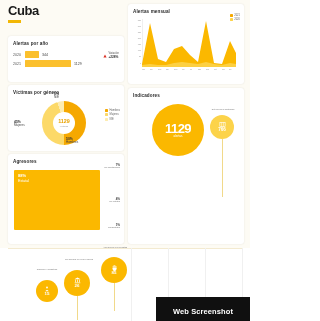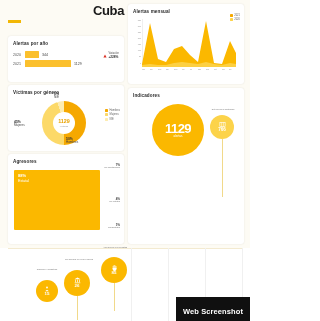--- a/index.html
+++ b/index.html
@@ -6,21 +6,21 @@
   body{width:250px;height:321px;overflow:hidden;
        font-family:"Liberation Sans",sans-serif;color:#3a3a3a;}
   .page{position:relative;width:250px;height:321px;background:#fdfbf4;}
 
   .panel{position:absolute;background:#ffffff;border-radius:3px;
          box-shadow:0 0 2px rgba(0,0,0,.10);}
   .panel-title{font-size:4.6px;font-weight:bold;color:#2b2b2b;
                letter-spacing:.1px;}
 
   
-  #header{position:absolute;left:8px;top:4px;width:116px;height:30px;text-align:right;}
+  #header{position:absolute;left:8px;top:4px;width:116px;height:30px;}
   .brand{font-size:13px;font-weight:bold;color:#1a1a1a;letter-spacing:-.4px;
          line-height:14px;}
   .brand-rule{width:13px;height:2.6px;background:#f2b705;margin-top:2px;}
 
   
   #yearly{left:8px;top:36px;width:116px;height:46px;}
   .yr-row{display:flex;align-items:center;height:9px;margin-left:5px;}
   .yr-lab{font-size:3.6px;color:#555;width:12px;}
   .yr-bar{height:7px;background:#fbc02d;border-radius:.5px;}
   .yr-val{font-size:3.6px;color:#444;margin-left:3px;}
@@ -85,21 +85,21 @@
   .tl-rule{position:absolute;left:8px;top:0;width:234px;height:.6px;background:#f3ead0;}
   .badge{position:absolute;border-radius:50%;background:#fbb800;
          display:flex;flex-direction:column;align-items:center;justify-content:center;}
   .b-num{font-size:4.4px;font-weight:bold;color:#fff;line-height:4.6px;}
   .b-cap{position:absolute;font-size:2.2px;color:#777;text-align:center;
          line-height:2.6px;}
   .b-stem{position:absolute;width:.6px;background:#f1d98a;}
 
   
   #watermark{position:absolute;right:0;bottom:0;background:#101010;
-             padding:3px 7px;}
+             padding:3px 17px;}
   #watermark span{font-size:7.5px;font-weight:bold;color:#ffffff;
                   letter-spacing:.1px;}
   .vline{position:absolute;top:248px;width:.6px;height:73px;background:#f0f0f0;}
 </style>
 </head>
 <body>
 
 <div class="page">
 
   <div id="header">

